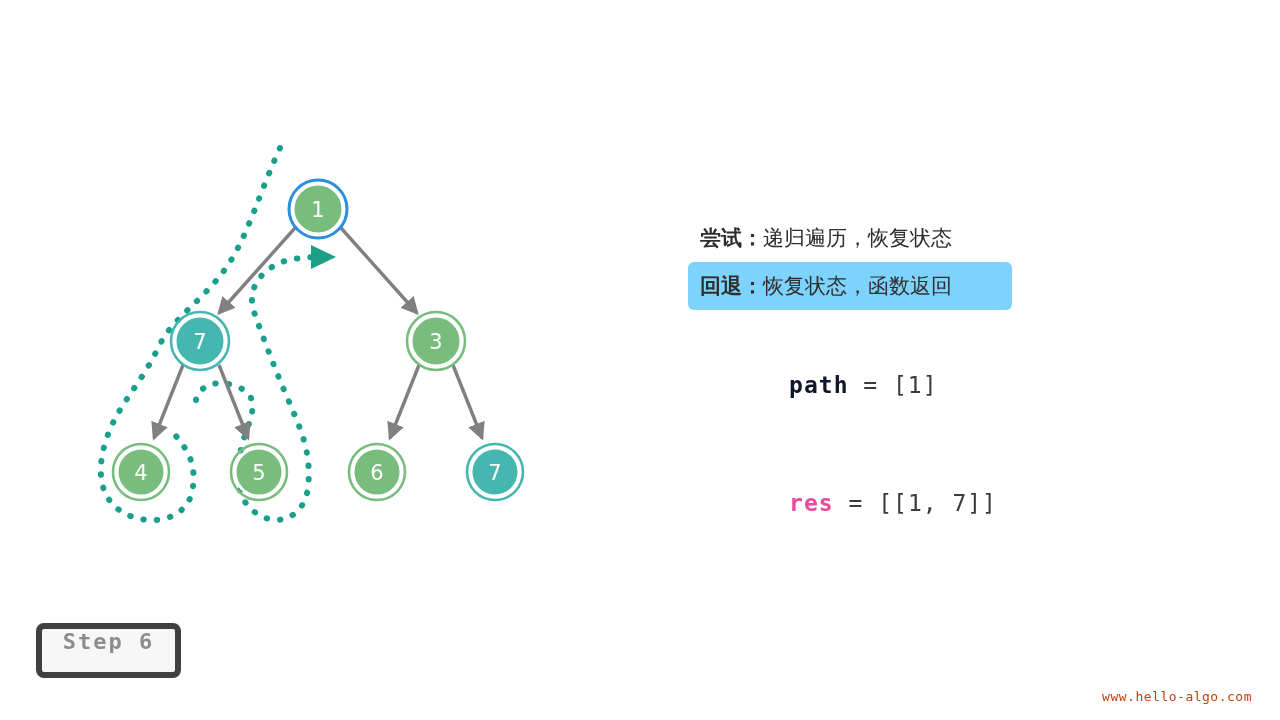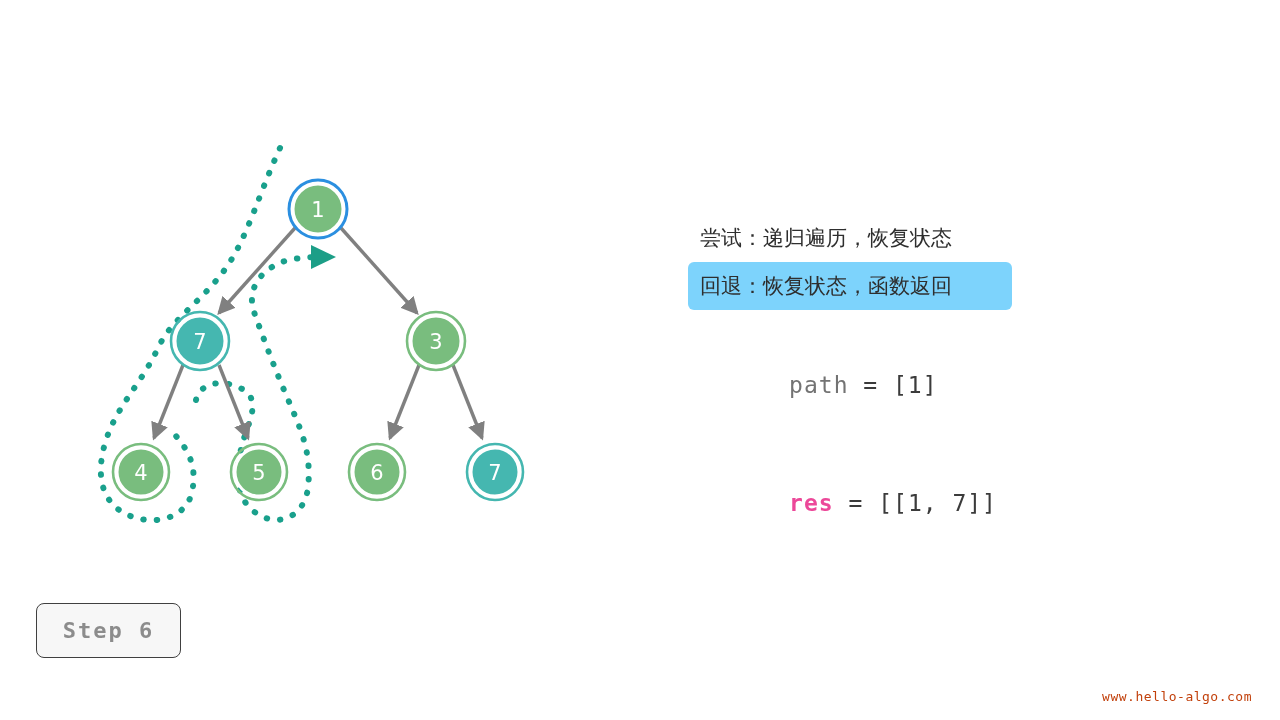--- a/index.html
+++ b/index.html
@@ -48,58 +48,57 @@
     line-height: 48px;
     height: 48px;
     white-space: nowrap;
     padding: 0 12px;
     box-sizing: border-box;
     border-radius: 6px;
     display: block;
     width: 324px;
   }
   .line-cn .kw {
-    font-weight: normal;
+    font-weight: bold;
   }
   .line-cn.highlight {
     background: #7dd3fc;
   }
   .code-line {
     font-family: "DejaVu Sans Mono", "Liberation Mono", monospace;
     font-size: 23px;
     color: #3b3b3b;
     line-height: 46px;
     height: 46px;
     white-space: pre;
     padding: 0 12px;
     letter-spacing: 1px;
   }
   .code-line .var-path {
-    color: #737373;
-    font-weight: normal;
+    color: #0f172a;
+    font-weight: bold;
   }
   .code-line .var-res {
     color: #ec4899;
     font-weight: bold;
   }
   #path-line { margin-top: 6px; }
   #res-line  { margin-top: 72px; }
 
   
   .step-badge {
     position: absolute;
     left: 36px;
-    top: 603px;
+    top: 623px;
     width: 145px;
     height: 55px;
-    border: 1px solid #404040;
+    border: 6px solid #404040;
     border-radius: 8px;
     background: #f7f7f7;
     display: flex;
-    align-items: center;
     justify-content: center;
     box-sizing: border-box;
   }
   .step-badge span {
     font-family: "DejaVu Sans Mono", "Liberation Mono", monospace;
     font-size: 22px;
     font-weight: bold;
     color: #8c8c8c;
     letter-spacing: 2px;
   }

